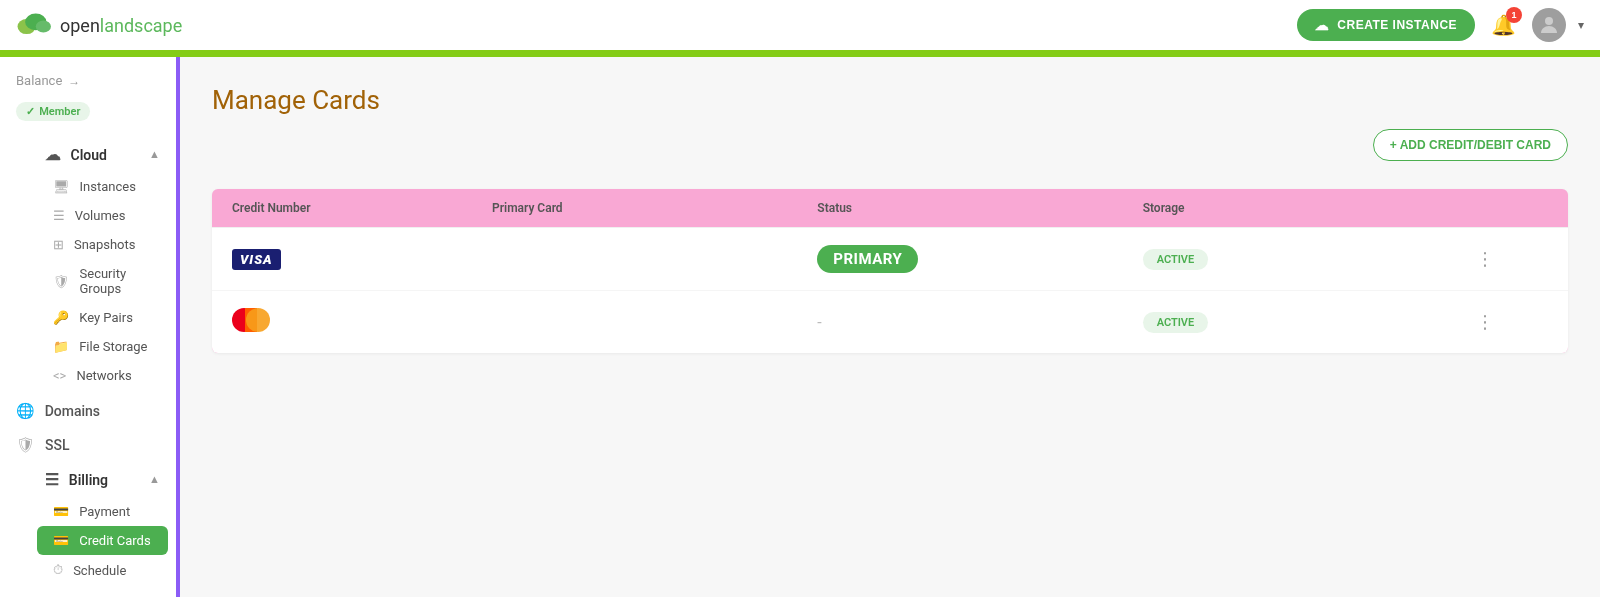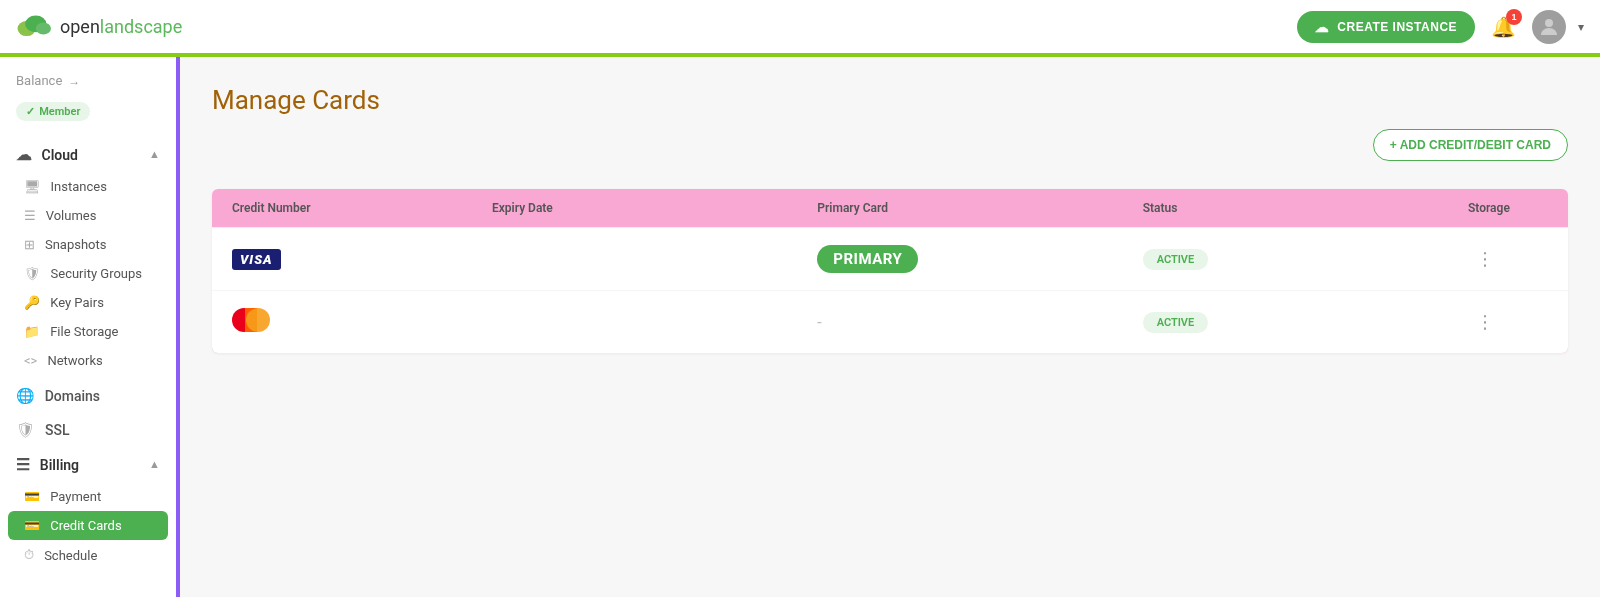--- a/index.html
+++ b/index.html
@@ -6,21 +6,21 @@
     body { font-family: -apple-system, BlinkMacSystemFont, 'Segoe UI', Roboto, sans-serif; background: #f5f5f5; display: flex; flex-direction: column; height: 597px; overflow: hidden; }
 
     
     .topnav {
       background: #fff;
       height: 57px;
       display: flex;
       align-items: center;
       justify-content: space-between;
       padding: 0 16px;
-      border-bottom: 4px solid #84cc16;
+      border-bottom: 7px solid #84cc16;
       flex-shrink: 0;
       z-index: 10;
     }
     .logo {
       display: flex;
       align-items: center;
       gap: 6px;
     }
     .logo-icon {
       width: 38px;
@@ -133,20 +133,21 @@
       border-radius: 12px;
       padding: 3px 10px;
       font-size: 11px;
       font-weight: 600;
       display: inline-flex;
       align-items: center;
       gap: 4px;
     }
     .sidebar-section {
       margin-bottom: 4px;
+      padding-left: 29px;
     }
     .sidebar-section-header {
       display: flex;
       align-items: center;
       justify-content: space-between;
       padding: 8px 16px;
       cursor: pointer;
       font-size: 14px;
       font-weight: 600;
       color: #333;
@@ -447,21 +448,20 @@
 
     <div class="header-actions">
       <button class="add-card-btn">
         <span>+ ADD CREDIT/DEBIT CARD</span>
       </button>
     </div>
 
     <div class="card-table">
       <div class="table-header">
         <div>Credit Number</div>
-        <div>Expiry Date</div>
         <div>Primary Card</div>
         <div>Status</div>
         <div>Storage</div>
       </div>
 
       <div class="table-row">
         <div>
           <span class="visa-logo">VISA</span>
         </div>
         <div></div>

